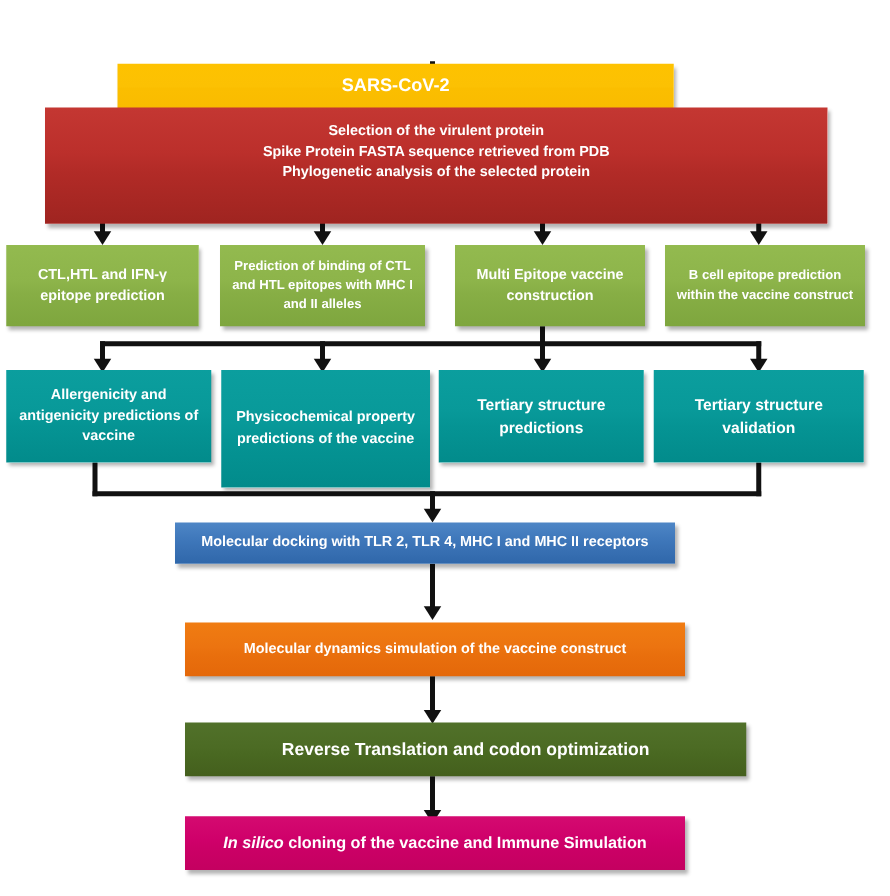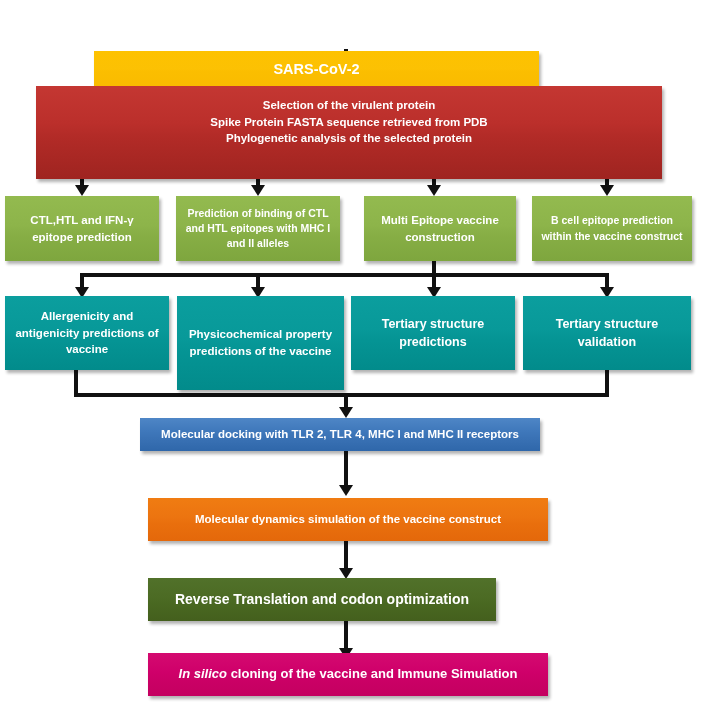--- a/index.html
+++ b/index.html
@@ -153,21 +153,21 @@
   <div class="ln-v" style="left:344px; top:451px; width:4px; height:38px;"></div>
   <div class="arrowhead" style="left:339px; top:485px;"></div>
 
   <div class="node t-orange" style="left:148px; top:498px; width:400px; height:43px; font-size:11.5px;">
     <span class="txt">Molecular dynamics simulation of the vaccine construct</span>
   </div>
 
   <div class="ln-v" style="left:344px; top:541px; width:4px; height:34px;"></div>
   <div class="arrowhead" style="left:339px; top:568px;"></div>
 
-  <div class="node t-dgreen" style="left:148px; top:578px; width:348px; height:43px; font-size:14px;justify-content:center;">
+  <div class="node t-dgreen" style="left:148px; top:578px; width:449px; height:43px; font-size:14px;justify-content:center;">
     <span class="txt">Reverse Translation and codon optimization</span>
   </div>
 
   <div class="ln-v" style="left:344px; top:621px; width:4px; height:34px;"></div>
   <div class="arrowhead" style="left:339px; top:648px;"></div>
 
   <div class="node t-pink" style="left:148px; top:653px; width:400px; height:43px; font-size:13px;">
     <span class="txt"><span class="italic">In silico</span><span> cloning of the vaccine and Immune Simulation</span></span>
   </div>
 

